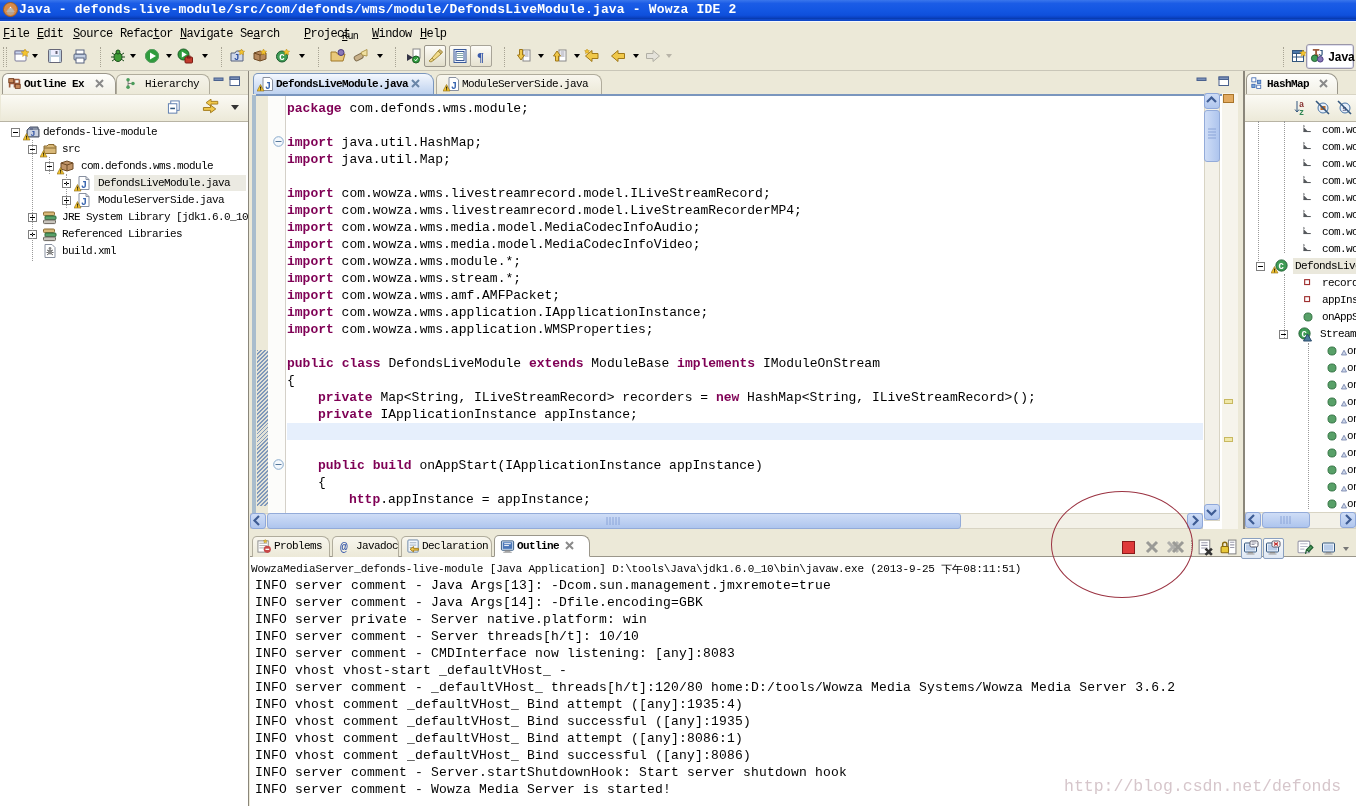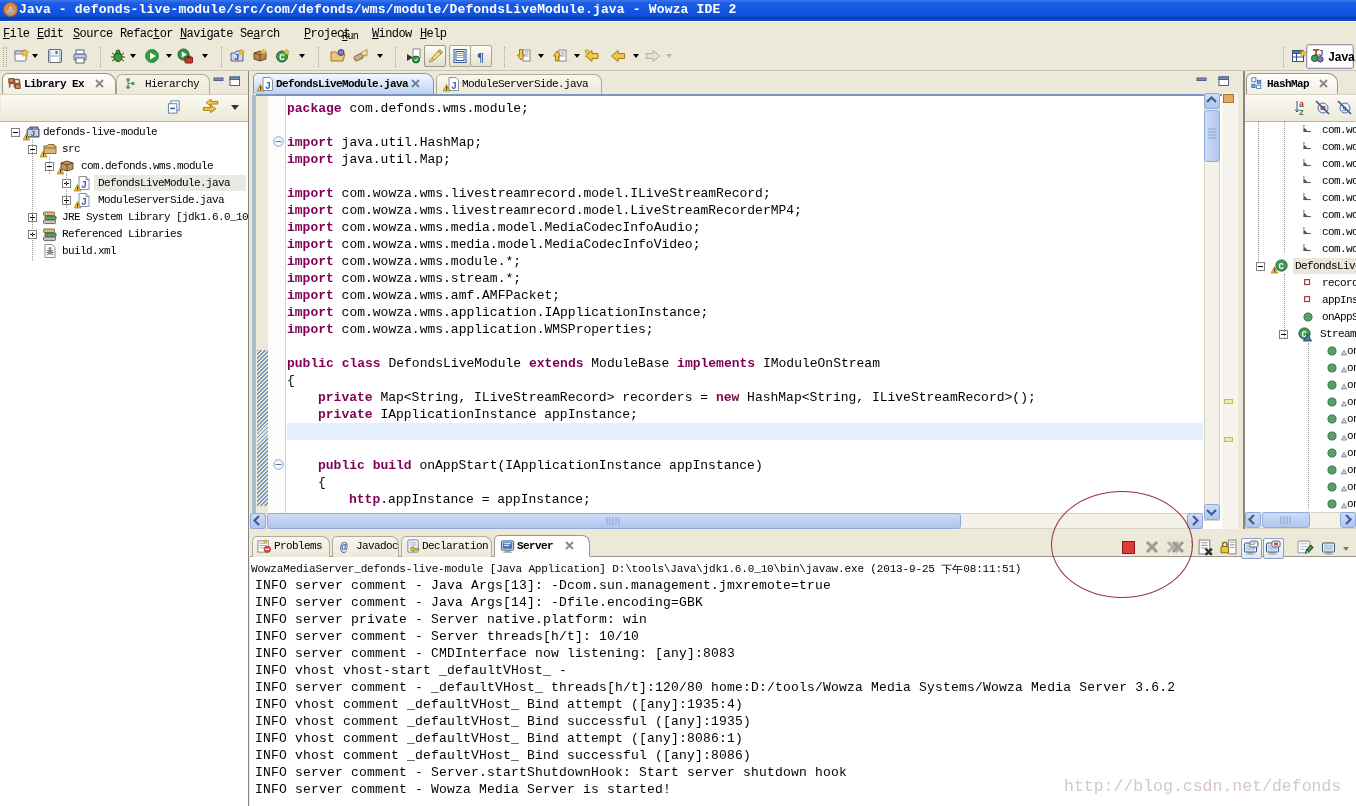--- a/index.html
+++ b/index.html
@@ -185,21 +185,21 @@
   </svg>
 <div class="ab t" style="left:1328px;top:51px;font-size:12px;font-weight:bold">Java</div>
 <div class="ab" style="left:0;top:121px;width:248px;height:685px;background:#fff;border-top:1px solid #b8b4a4"></div>
 <div class="ab" style="left:116px;top:74px;width:94px;height:20px;background:linear-gradient(180deg,#f5f3ea,#ece9d8);border:1px solid #b0ac9c;border-bottom:none;border-radius:6px 8px 0 0"></div>
 <div class="ab" style="left:2px;top:73px;width:114px;height:21px;background:linear-gradient(180deg,#fefefc,#f2f0e6);border:1px solid #9a968a;border-bottom:none;border-radius:6px 10px 0 0"></div>
 <svg class="ab" style="left:8px;top:77px" width="13" height="13" viewBox="0 0 16 16">
     <path d="M2 3 h12 M2 3 v10 M8 3 v10 M2 8 h12 M14 3 v10" stroke="#9c5a3c" stroke-width="2"></path>
     <rect x="1" y="2" width="6" height="5" fill="#c8885a" stroke="#6e3a1c"></rect>
     <rect x="9" y="9" width="6" height="5" fill="#c8885a" stroke="#6e3a1c"></rect>
   </svg>
-<div class="ab t" style="left:24px;top:78px;font-weight:bold">Library Ex</div>
+<div class="ab t" style="left:24px;top:78px;font-weight:bold">Outline Ex</div>
 <svg class="ab" style="left:94px;top:78px" width="11" height="11">
     <path d="M2 2 L9 9 M9 2 L2 9" stroke="#8a8a8a" stroke-width="2"></path>
   </svg>
 <svg class="ab" style="left:124px;top:77px" width="13" height="13" viewBox="0 0 16 16">
     <circle cx="5" cy="3.5" r="2.2" fill="#4a9c5a"></circle>
     <circle cx="5" cy="12.5" r="2.2" fill="#4a9c5a"></circle>
     <circle cx="11" cy="8" r="2.2" fill="#4a9c5a"></circle>
     <path d="M5 5 L5 11 M5 8 L9 8" stroke="#666"></path>
   </svg>
 <div class="ab t" style="left:145px;top:78px">Hierarchy</div>
@@ -646,21 +646,21 @@
   </svg>
 <div class="ab t" style="left:422px;top:540px;">Declaration</div>
 <div class="ab" style="left:494px;top:535px;width:96px;height:22px;background:#fff;border:1px solid #9a968a;border-bottom:1px solid #fff;border-radius:5px 8px 0 0"></div>
 <svg class="ab" style="left:500px;top:539px" width="15" height="15" viewBox="0 0 16 16">
     <rect x="1.5" y="2" width="13" height="10" rx="1" fill="#cfe0f4" stroke="#33567e"></rect>
     <rect x="3" y="3.5" width="10" height="7" fill="#4a76b8"></rect>
     <path d="M4.5 5 h7 M4.5 7 h5" stroke="#fff" stroke-width="1"></path>
     <rect x="5" y="12" width="6" height="1.6" fill="#888"></rect>
     <rect x="3.5" y="13.6" width="9" height="1.2" fill="#aaa"></rect>
   </svg>
-<div class="ab t" style="left:517px;top:540px;font-weight:bold">Server</div>
+<div class="ab t" style="left:517px;top:540px;font-weight:bold">Outline</div>
 <svg class="ab" style="left:564px;top:540px" width="11" height="11">
     <path d="M2 2 L9 9 M9 2 L2 9" stroke="#8a8a8a" stroke-width="2"></path>
   </svg>
 <div class="ab" style="left:1122px;top:541px;width:13px;height:13px;background:#df3a3a;border:1px solid #8a1a1a"></div>
 <svg class="ab" style="left:1145px;top:540px" width="15" height="15">
     <path d="M2 2 L12 12 M12 2 L2 12" stroke="#9a9a96" stroke-width="3"></path>
   </svg>
 <svg class="ab" style="left:1166px;top:540px" width="19" height="15">
     <path d="M2 2 L12 12 M12 2 L2 12" stroke="#b0b0ac" stroke-width="3"></path>
     <path d="M7 2 L17 12 M17 2 L7 12" stroke="#9a9a96" stroke-width="3"></path>

